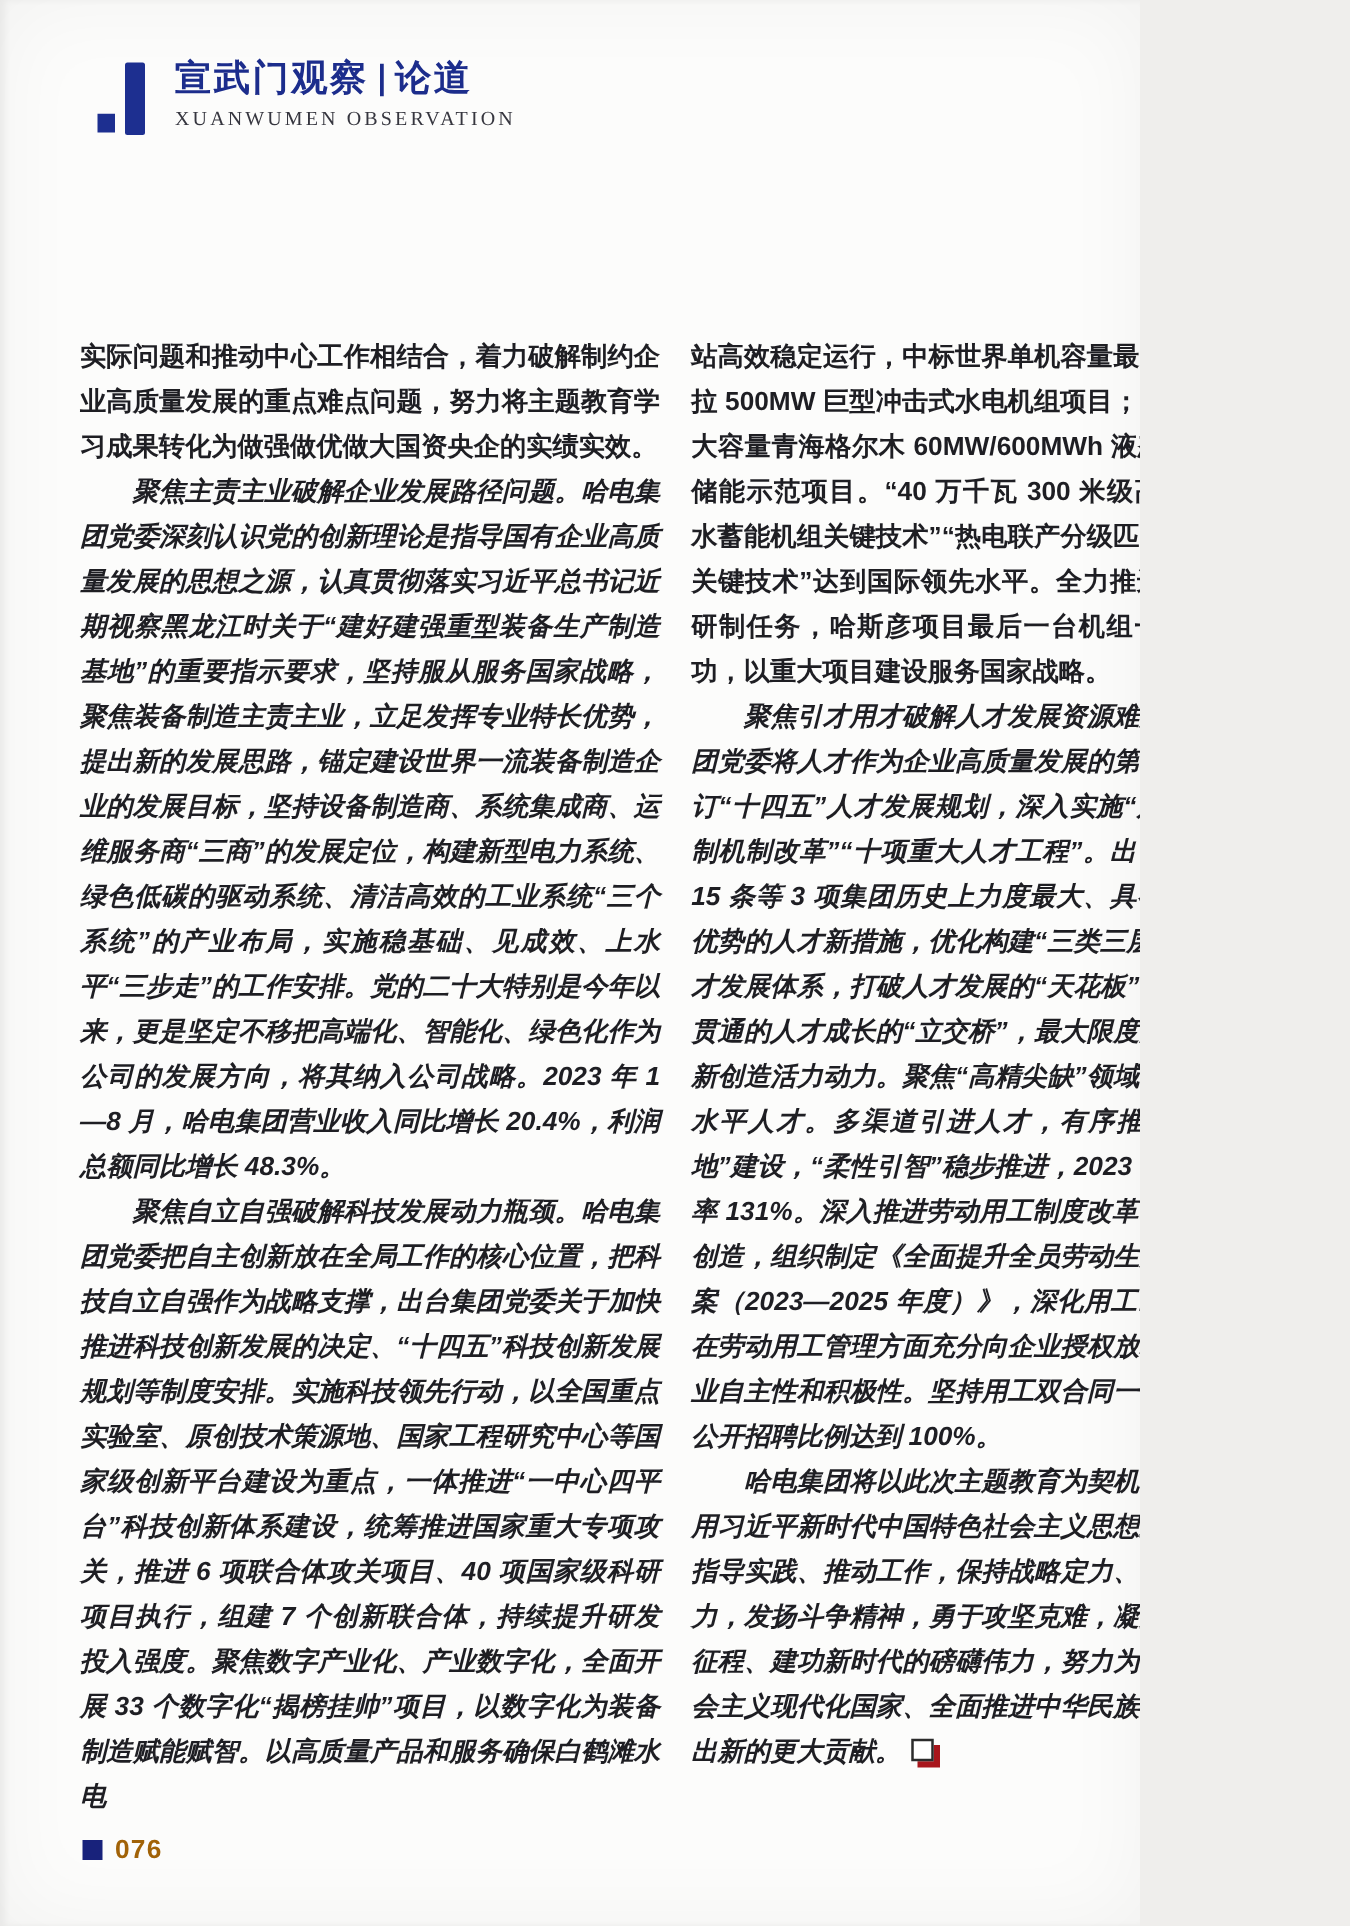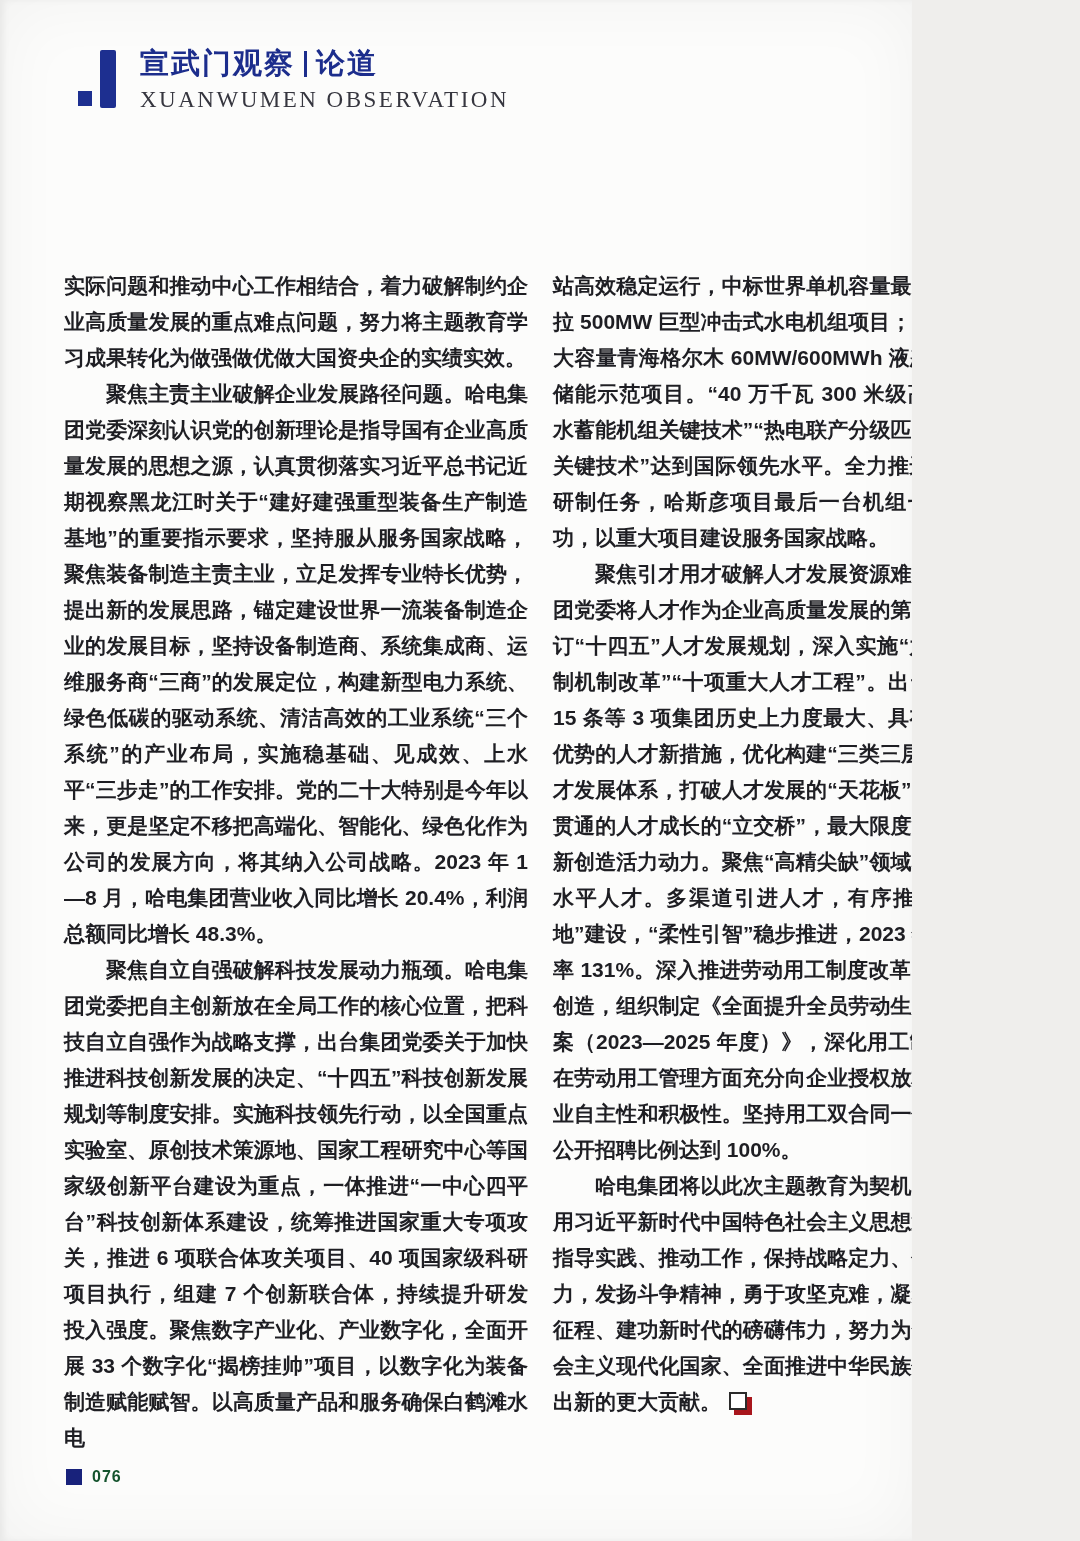--- a/index.html
+++ b/index.html
@@ -35,54 +35,54 @@
     font-size:29px;font-weight:bold;color:#1c2d8c;
     letter-spacing:2px;line-height:1.1;
   }
   .title-divider{
     width:3px;height:26px;background:#1c2d8c;
     margin:0 9px;display:inline-block;
   }
   .subtitle{
     margin-top:7px;
     font-family:"Liberation Serif","DejaVu Serif",serif;
-    font-size:23px;letter-spacing:2.5px;color:#36363f;font-weight:500;
+    font-size:16px;letter-spacing:2.5px;color:#36363f;font-weight:500;
   }
   
   .columns{
     position:absolute;top:268px;left:64px;
     width:976px;
     display:flex;gap:25px;
   }
   .col{
     width:464px;
     font-size:21px;line-height:36px;
     color:#1e1e23;font-weight:600;
     text-align:justify;
   }
   .col p{margin:0;}
-  .col p.indent{text-indent:2em;}
+  .col p.indent{text-indent:2em;font-style:italic;}
   
   .endmark{
     display:inline-block;
     width:14px;height:14px;
     background:#ffffff;
     border:2px solid #2b2b2b;
     box-shadow:5px 5px 0 #a8161c;
     margin-left:8px;margin-right:5px;
     vertical-align:-1px;
   }
   
   .footer{
     position:absolute;left:66px;top:1468px;
     display:flex;align-items:center;gap:10px;
   }
   .footer-square{width:16px;height:16px;background:#18227b;}
   .footer-num{
-    font-size:16px;font-weight:bold;color:#14532d;letter-spacing:1px;
+    font-size:21px;font-weight:bold;color:#a16207;letter-spacing:1px;
   }
 </style>
 </head>
 <body>
 
 <div class="page">
 
   <header class="header">
     <div class="logo">
       <span class="logo-bar-small"></span>

